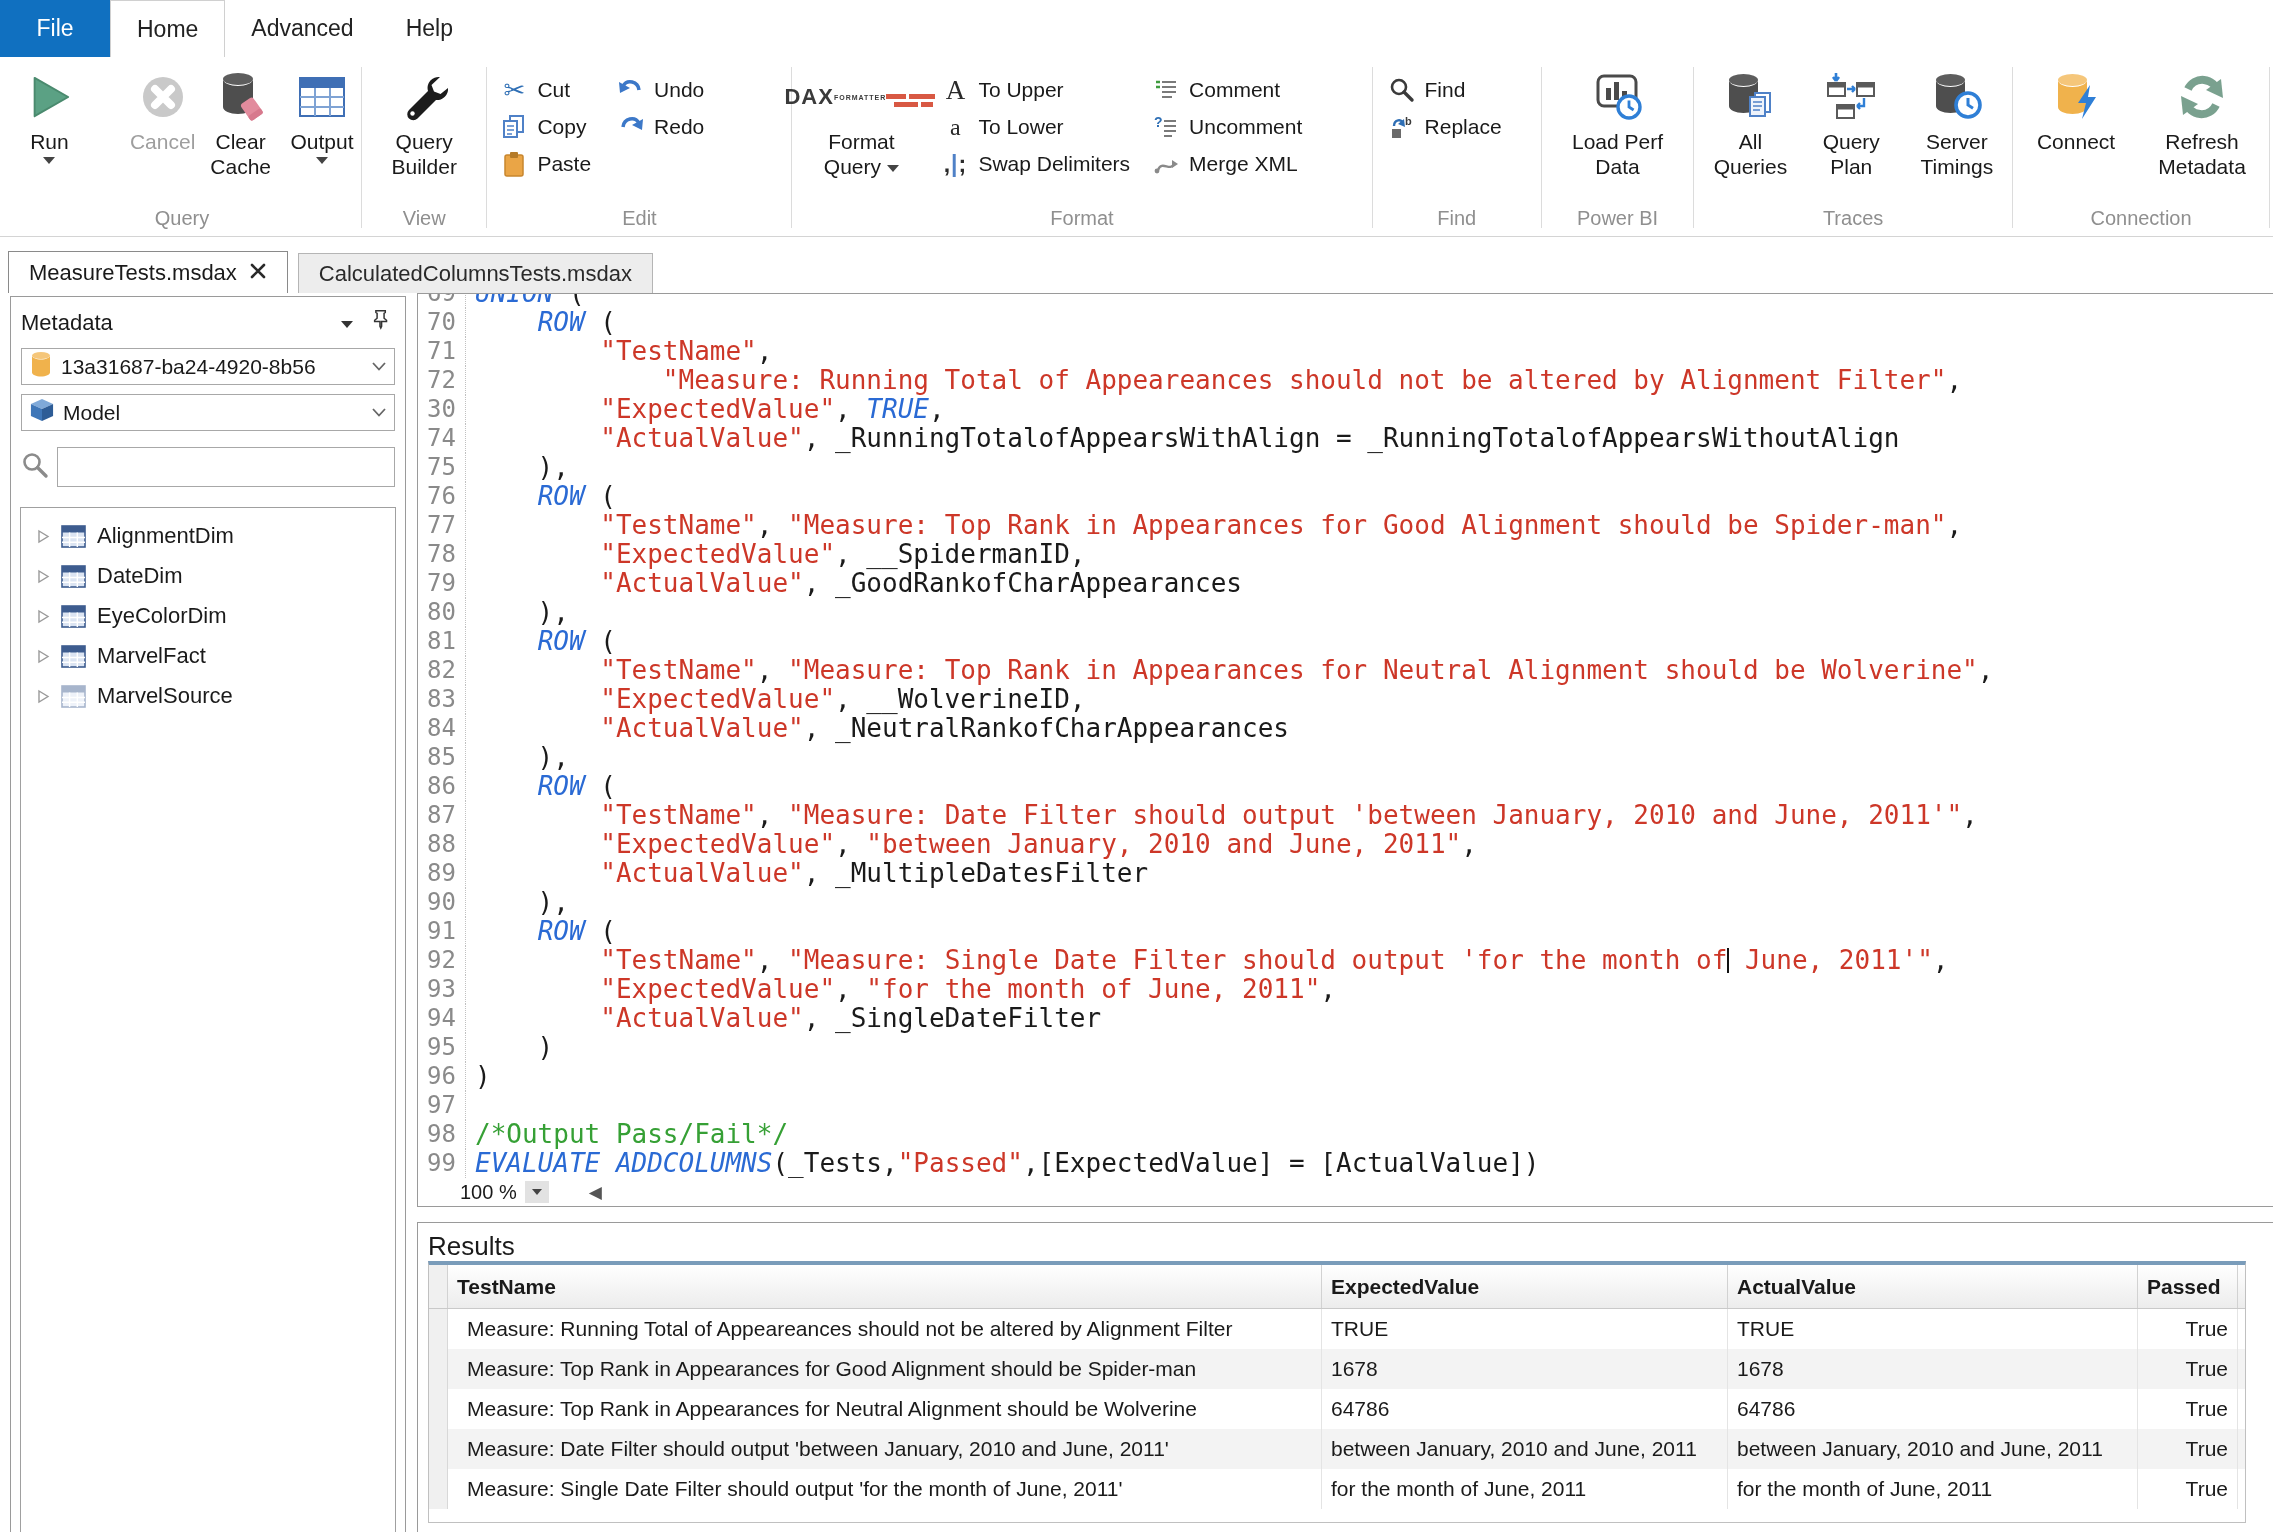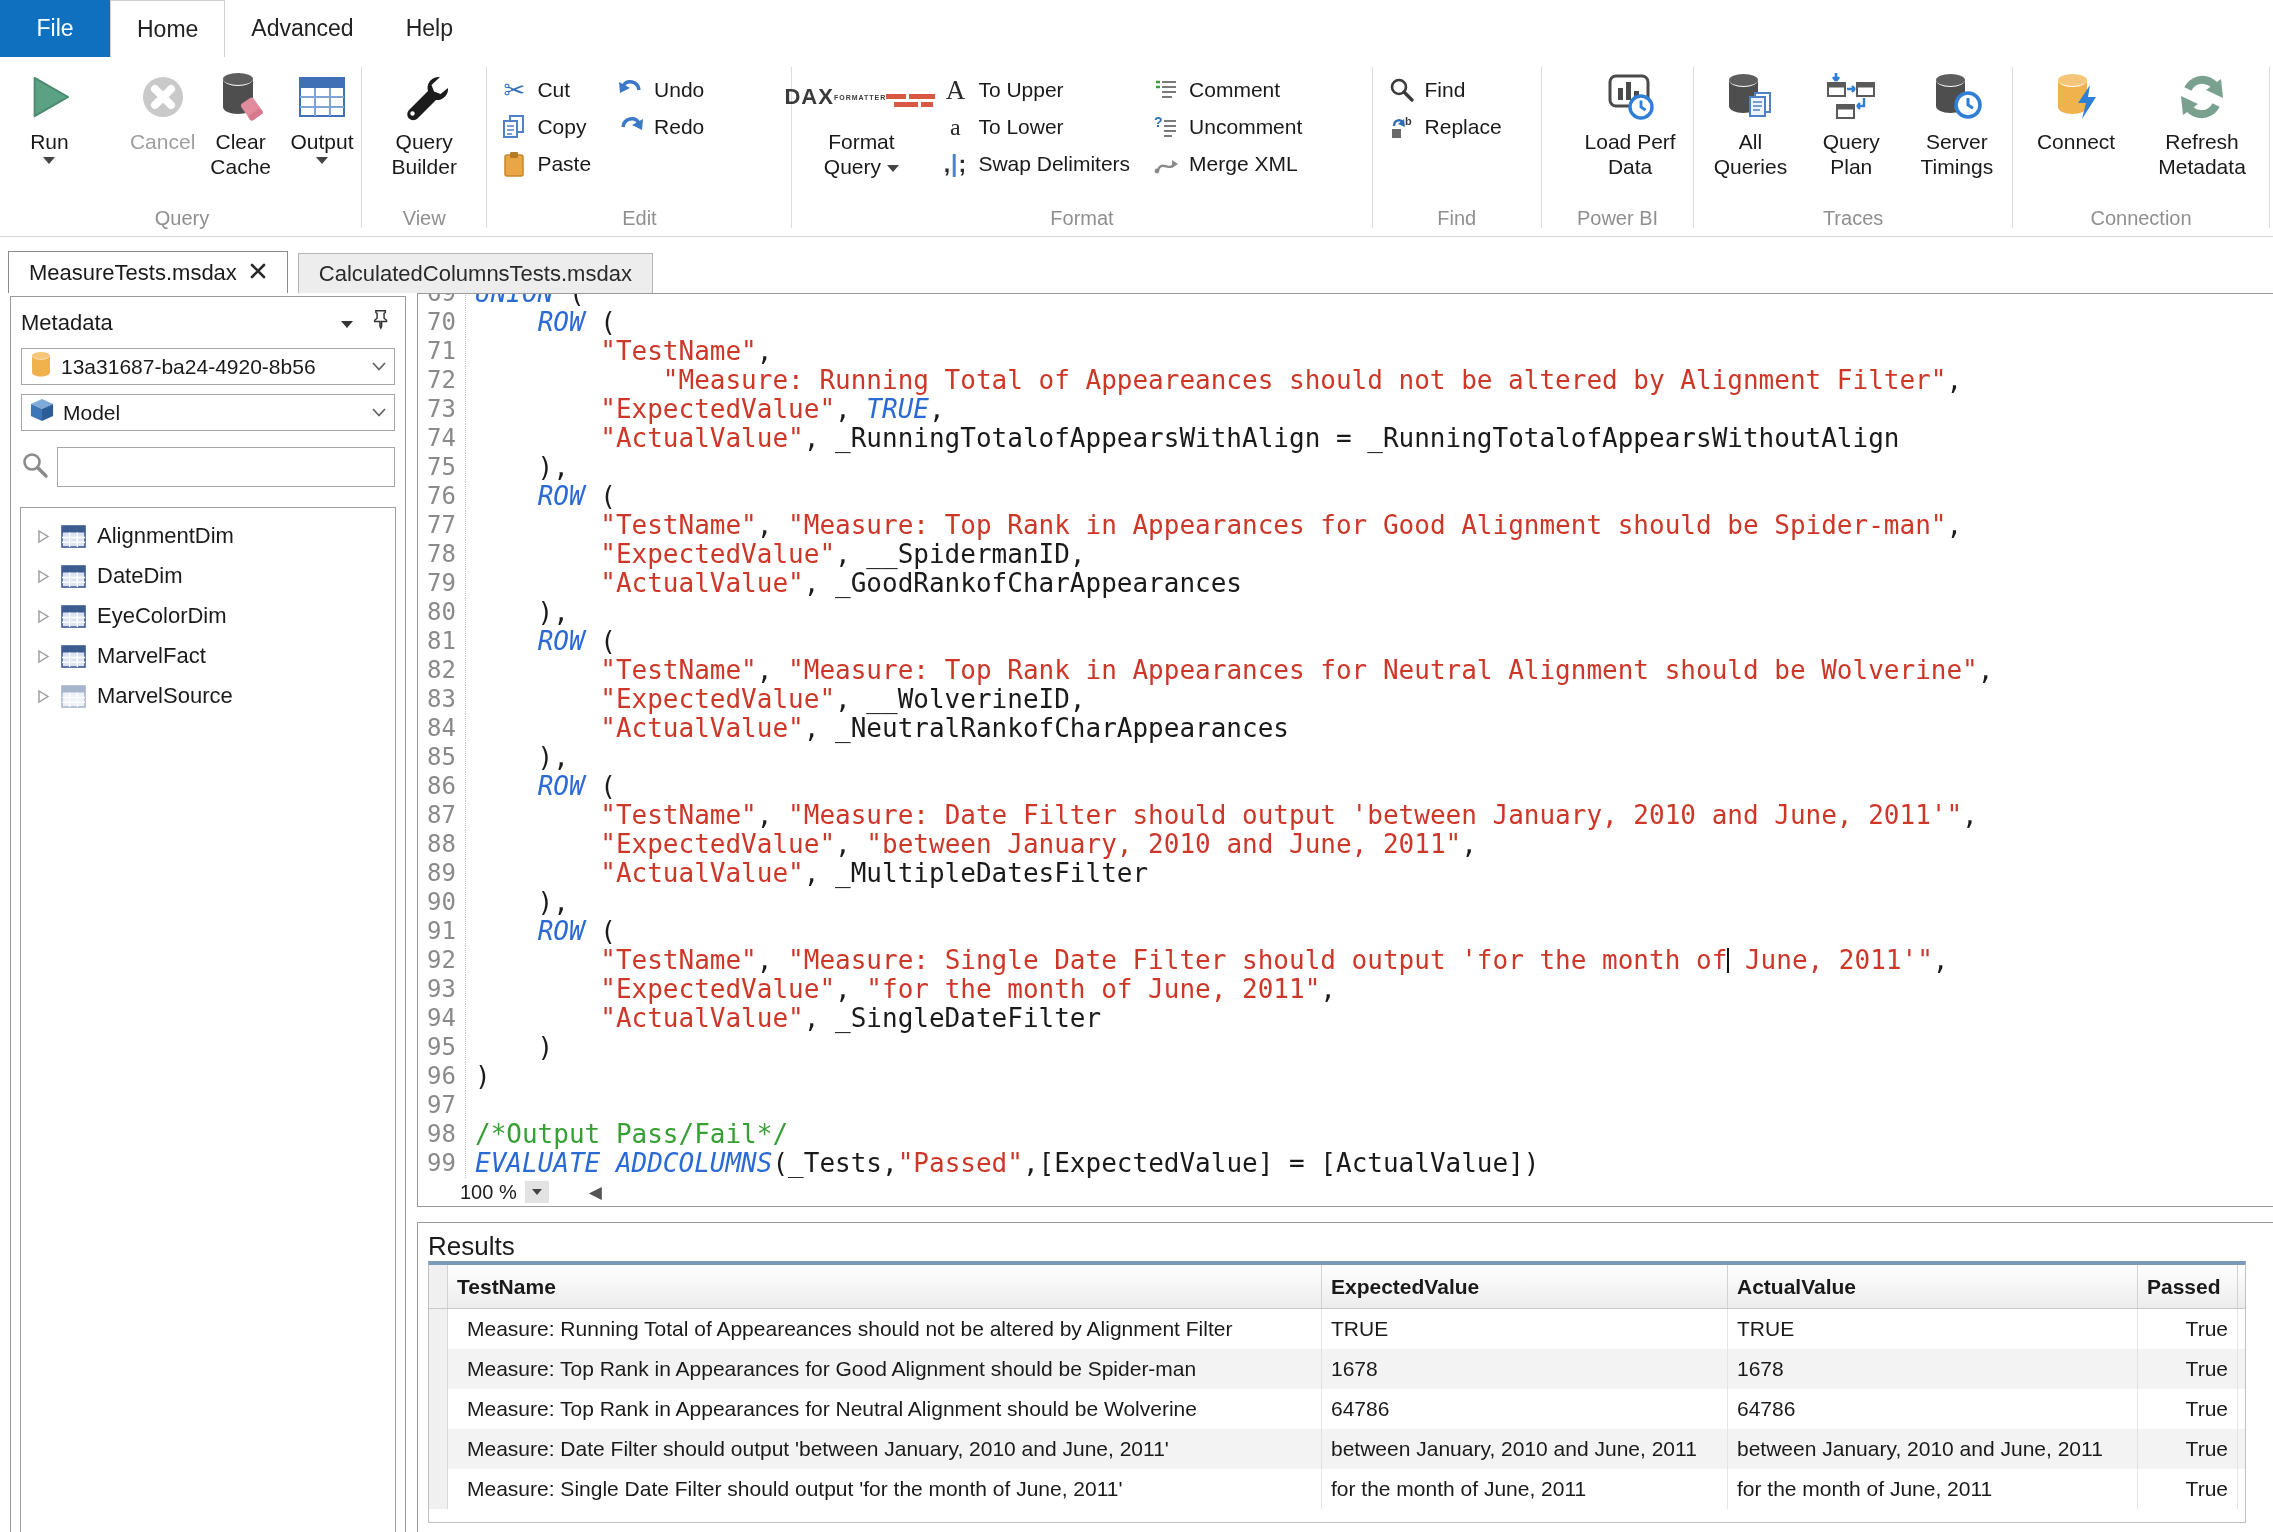--- a/index.html
+++ b/index.html
@@ -330,21 +330,21 @@
           </span>
           <span>Replace</span>
         </div>
       </div>
     </div>
     <div class="rlabel">Find</div>
   </div>
   <div class="rsep"></div>
 
   <div class="rgroup" style="width:152px">
-    <div class="ritems" style="justify-content:flex-end;">
+    <div class="ritems" style="justify-content:center;">
       <div class="rb-lg" style="width:120px">
         <span class="ic">
           <svg width="52" height="50" viewBox="0 0 52 50">
               <rect x="6" y="4" width="38" height="30" rx="6" fill="#fff" stroke="#4a4a4a" stroke-width="3"></rect>
               <rect x="14" y="16" width="5" height="12" fill="#4a4a4a"></rect>
               <rect x="22" y="10" width="5" height="18" fill="#4a4a4a"></rect>
               <rect x="30" y="19" width="5" height="9" fill="#4a4a4a"></rect>
               <circle cx="37" cy="35" r="11" fill="#fff" stroke="#2f7fd6" stroke-width="3.4"></circle>
               <path d="M37 28.5v6.5l4.6 3" stroke="#2f7fd6" stroke-width="2.8" fill="none"></path>
             </svg>
@@ -552,21 +552,21 @@
     </div>
 </div>
 
 <div id="editor">
   <div id="codearea">
     <div id="codelines">
         <div class="cline"><span class="lnum">69</span><span class="ltext"><span class="tk-kw">UNION</span><span class="tk-pl"> (</span></span></div>
         <div class="cline"><span class="lnum">70</span><span class="ltext"><span class="tk-pl">    </span><span class="tk-kw">ROW</span><span class="tk-pl"> (</span></span></div>
         <div class="cline"><span class="lnum">71</span><span class="ltext"><span class="tk-pl">        </span><span class="tk-str">"TestName"</span><span class="tk-pl">,</span></span></div>
         <div class="cline"><span class="lnum">72</span><span class="ltext"><span class="tk-pl">            </span><span class="tk-str">"Measure: Running Total of Appeareances should not be altered by Alignment Filter"</span><span class="tk-pl">,</span></span></div>
-        <div class="cline"><span class="lnum">73</span><span class="ltext"><span class="tk-pl">        </span><span class="tk-str">"ExpectedValue"</span><span class="tk-pl">, </span><span class="tk-kw">TRUE</span><span class="tk-pl">,</span></span></div>
+        <div class="cline"><span class="lnum">30</span><span class="ltext"><span class="tk-pl">        </span><span class="tk-str">"ExpectedValue"</span><span class="tk-pl">, </span><span class="tk-kw">TRUE</span><span class="tk-pl">,</span></span></div>
         <div class="cline"><span class="lnum">74</span><span class="ltext"><span class="tk-pl">        </span><span class="tk-str">"ActualValue"</span><span class="tk-pl">, _RunningTotalofAppearsWithAlign = _RunningTotalofAppearsWithoutAlign</span></span></div>
         <div class="cline"><span class="lnum">75</span><span class="ltext"><span class="tk-pl">    ),</span></span></div>
         <div class="cline"><span class="lnum">76</span><span class="ltext"><span class="tk-pl">    </span><span class="tk-kw">ROW</span><span class="tk-pl"> (</span></span></div>
         <div class="cline"><span class="lnum">77</span><span class="ltext"><span class="tk-pl">        </span><span class="tk-str">"TestName"</span><span class="tk-pl">, </span><span class="tk-str">"Measure: Top Rank in Appearances for Good Alignment should be Spider-man"</span><span class="tk-pl">,</span></span></div>
         <div class="cline"><span class="lnum">78</span><span class="ltext"><span class="tk-pl">        </span><span class="tk-str">"ExpectedValue"</span><span class="tk-pl">, __SpidermanID,</span></span></div>
         <div class="cline"><span class="lnum">79</span><span class="ltext"><span class="tk-pl">        </span><span class="tk-str">"ActualValue"</span><span class="tk-pl">, _GoodRankofCharAppearances</span></span></div>
         <div class="cline"><span class="lnum">80</span><span class="ltext"><span class="tk-pl">    ),</span></span></div>
         <div class="cline"><span class="lnum">81</span><span class="ltext"><span class="tk-pl">    </span><span class="tk-kw">ROW</span><span class="tk-pl"> (</span></span></div>
         <div class="cline"><span class="lnum">82</span><span class="ltext"><span class="tk-pl">        </span><span class="tk-str">"TestName"</span><span class="tk-pl">, </span><span class="tk-str">"Measure: Top Rank in Appearances for Neutral Alignment should be Wolverine"</span><span class="tk-pl">,</span></span></div>
         <div class="cline"><span class="lnum">83</span><span class="ltext"><span class="tk-pl">        </span><span class="tk-str">"ExpectedValue"</span><span class="tk-pl">, __WolverineID,</span></span></div>

